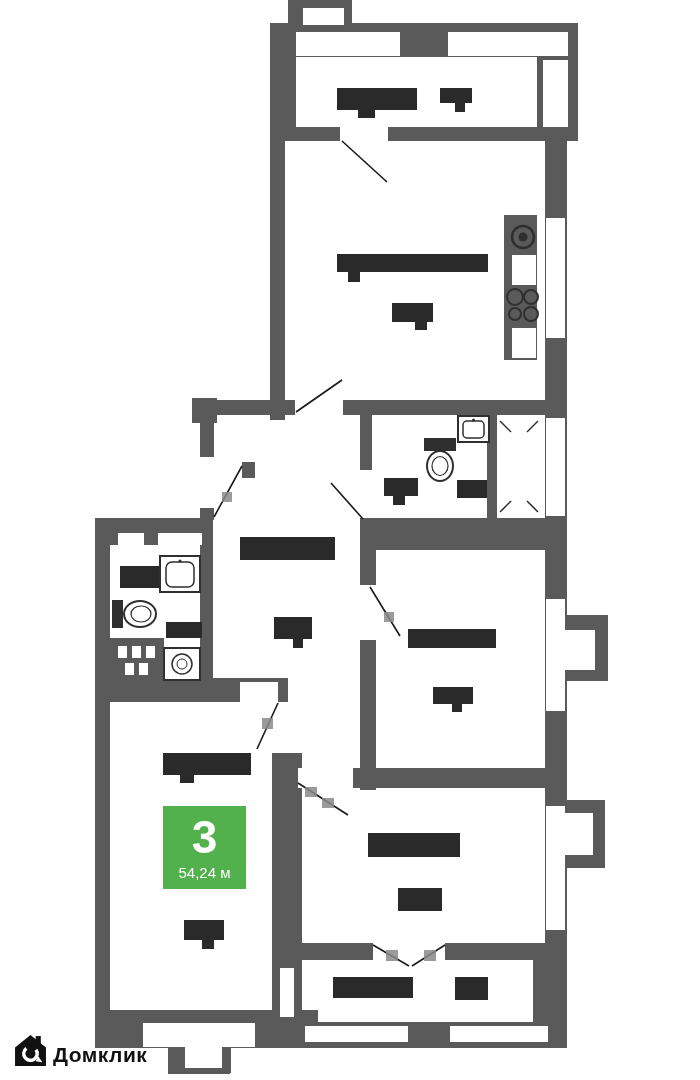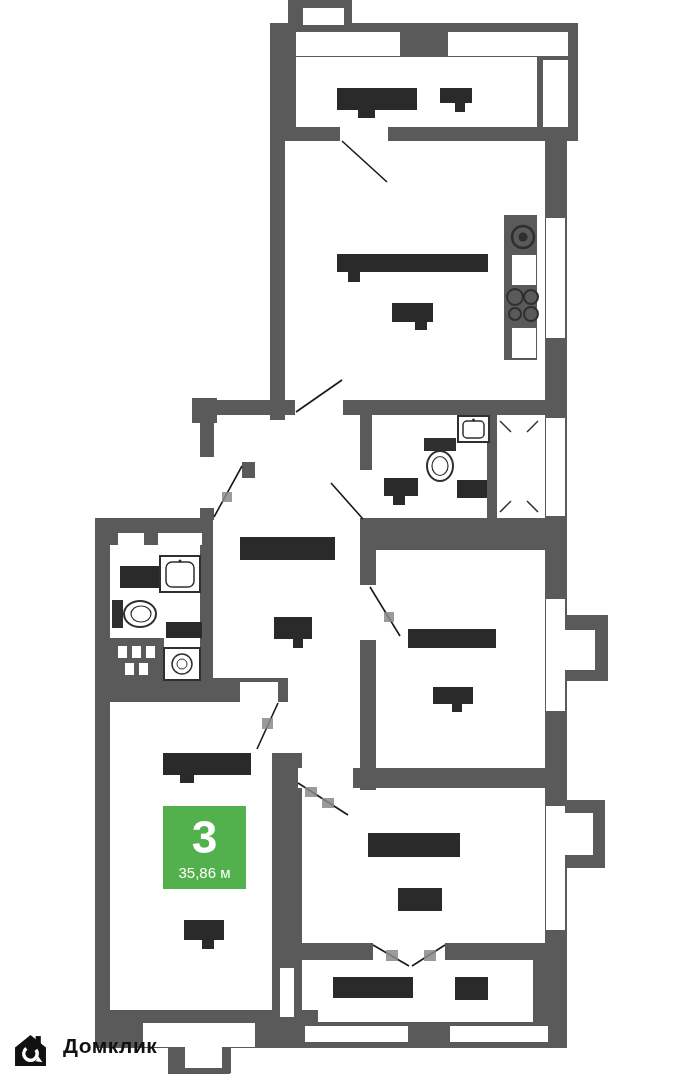--- a/index.html
+++ b/index.html
@@ -7,21 +7,21 @@
         font-family:"Liberation Sans", sans-serif;}
   .abs{position:absolute;}
   .w{background:#5a5a5a;}          
   .c{background:#ffffff;}          
   .lb{background:#2a2a2a;}         
   .sq{background:#ffffff;}         
   .badge{display:flex;flex-direction:column;align-items:center;justify-content:center;
          color:#fff;text-align:center;}
   .badge-number{font-size:46px;font-weight:bold;line-height:1;}
   .badge-area{font-size:15px;margin-top:4px;}
-  .logo{display:flex;align-items:flex-start;gap:16px;}
+  .logo{display:flex;align-items:flex-end;gap:6px;}
   .logo-text{font-size:21px;font-weight:bold;color:#111;letter-spacing:.5px;}
   svg{display:block;}
 </style>
 </head>
 <body>
 
 <div class="plan">
 
   <div class="abs w" style="left:288px;top:0;width:64px;height:25px"></div>
   <div class="abs w" style="left:270px;top:23px;width:308px;height:34px"></div>
@@ -186,21 +186,21 @@
       <rect x="322" y="798" width="12" height="10"></rect>
       <rect x="386" y="950" width="12" height="11"></rect>
       <rect x="424" y="950" width="12" height="11"></rect>
       <rect x="384" y="612" width="10" height="10"></rect>
       <rect x="222" y="492" width="10" height="10"></rect>
     </g>
   </svg>
 
   <div class="abs badge" style="left:163px;top:806px;width:83px;height:83px;background:#52b14c">
     <div class="badge-number">3</div>
-    <div class="badge-area">35,86 м</div>
+    <div class="badge-area">54,24 м</div>
   </div>
 
   <div class="abs logo" style="left:14px;top:1034px">
     <svg width="33" height="33" viewBox="0 0 32 32">
       <path d="M16 1 L31 13 V31 H1 V13 Z" fill="#111"></path>
       <rect x="21" y="2" width="5" height="9" fill="#111"></rect>
       <circle cx="16" cy="19" r="6.5" fill="none" stroke="#ffffff" stroke-width="3.4" stroke-dasharray="30 12" transform="rotate(-35 16 19)"></circle>
       <polygon points="21,26.5 27.5,27.5 23.5,21.5" fill="#ffffff"></polygon>
     </svg>
     <span class="logo-text">Домклик</span>

